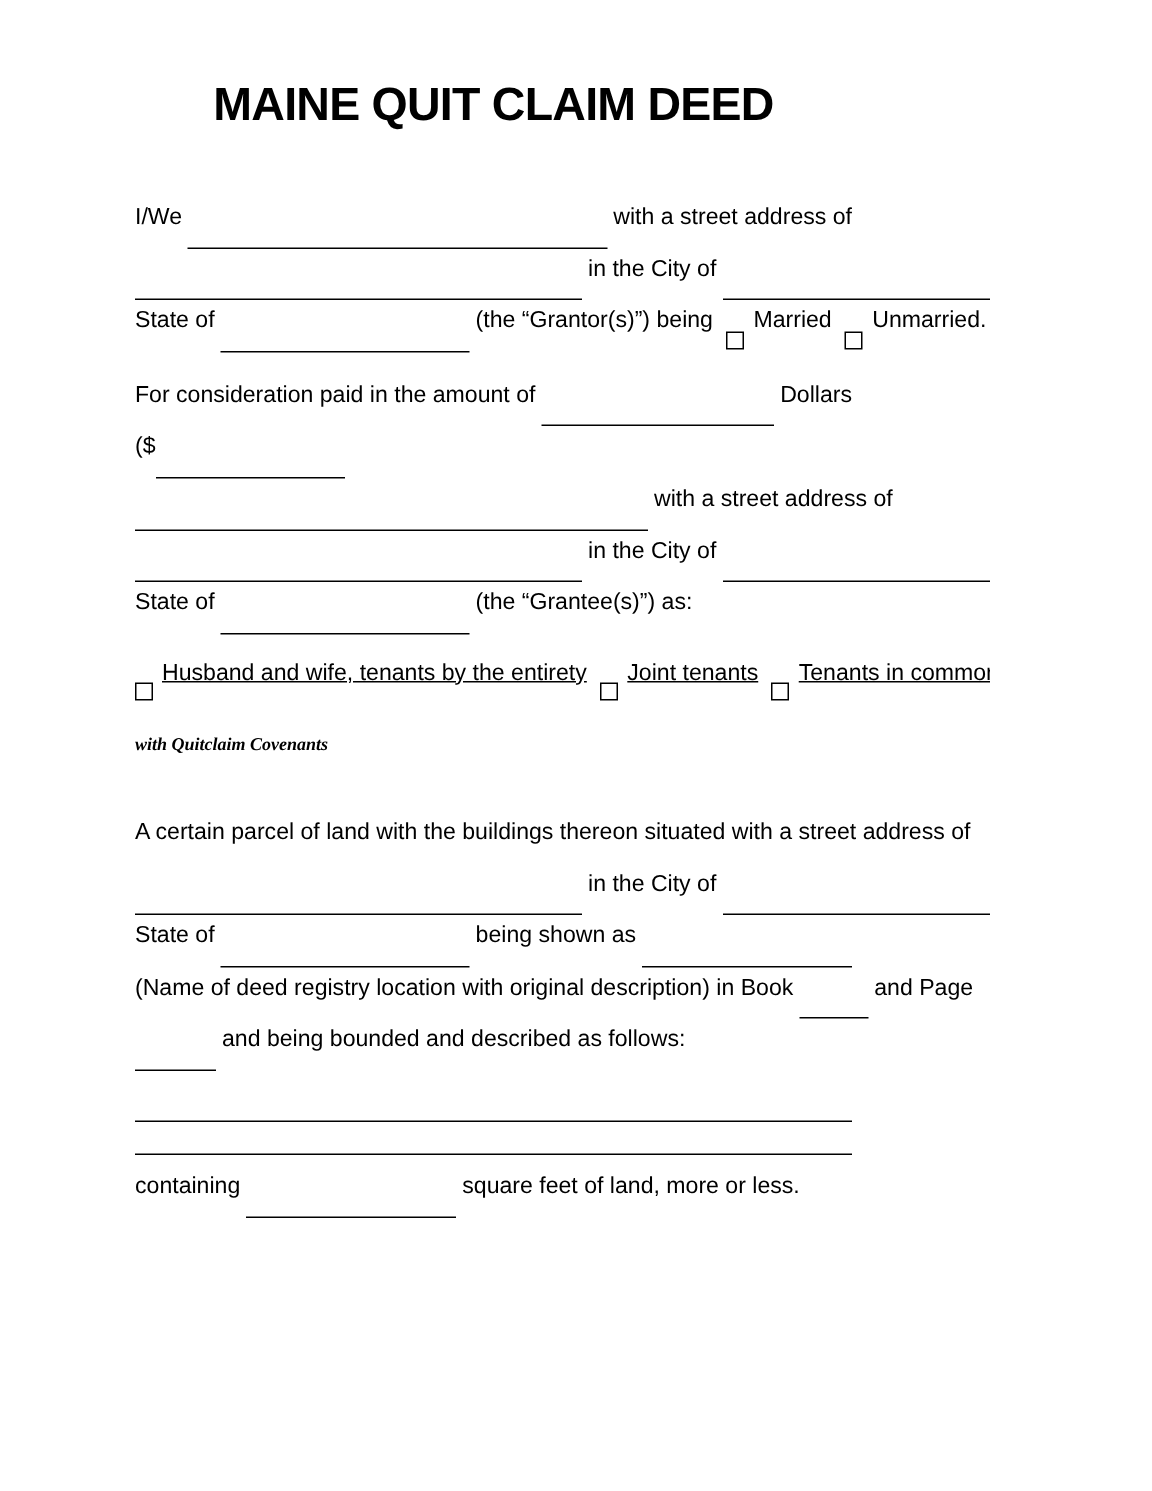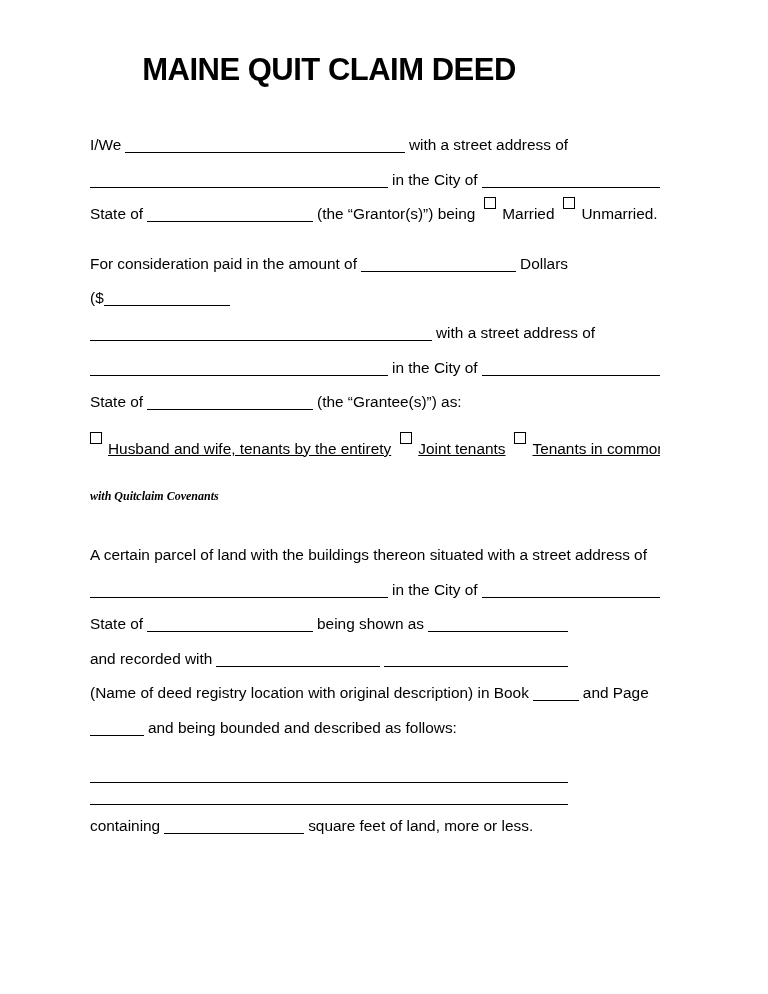--- a/index.html
+++ b/index.html
@@ -20,21 +20,21 @@
     text-align: center;
     font-weight: bold;
     font-size: 31px;
     line-height: 36px;
     letter-spacing: -0.5px;
     white-space: nowrap;
   }
   .form-body { margin-top: 40px; }
   .line {
     display: flex;
-    align-items: flex-start;
+    align-items: flex-end;
     line-height: 34.6px;
     white-space: nowrap;
   }
   .seg-text { flex: 0 0 auto; }
   .seg-blank {
     flex: 0 0 auto;
     height: 24px;
     border-bottom: 1.6px solid #000;
     margin: 0 4px -3px 4px;
   }
@@ -134,25 +134,20 @@
         <span class="seg-blank" data-name="property-street-address-field" style="flex-grow: 1; flex-basis: 298px;"></span>
         <span class="seg-text" data-name="property-address-line-text-1">in the City of</span>
         <span class="seg-blank" data-name="property-city-field" style="flex-grow: 1; flex-basis: 184px;"></span>
       </div>
       <div class="line" data-name="property-state-line">
         <span class="seg-text" data-name="property-state-line-text-0">State of</span>
         <span class="seg-blank" data-name="property-state-field" style="width: 166px;"></span>
         <span class="seg-text" data-name="property-state-line-text-2">being shown as</span>
         <span class="seg-blank" data-name="property-shown-as-field" style="flex-grow: 1; flex-basis: 0px;"></span>
       </div>
-      <div class="line" data-name="recorded-with-line">
-        <span class="seg-text" data-name="recorded-with-line-text-0">and recorded with</span>
-        <span class="seg-blank" data-name="deed-registry-field-1" style="flex-grow: 1; flex-basis: 0px;"></span>
-        <span class="seg-blank tight" data-name="deed-registry-field-2" style="width: 184px;"></span>
-      </div>
       <div class="line" data-name="registry-note-line">
         <span class="seg-text" data-name="registry-note-line-text-0">(Name of deed registry location with original description) in Book</span>
         <span class="seg-blank" data-name="book-number-field" style="width: 46px;"></span>
         <span class="seg-text" data-name="registry-note-line-text-2">and Page</span>
       </div>
       <div class="line" data-name="page-number-line">
         <span class="seg-blank" data-name="page-number-field" style="width: 54px;"></span>
         <span class="seg-text" data-name="page-number-line-text-1">and being bounded and described as follows:</span>
       </div>
       <div class="line" data-name="description-line-1">

